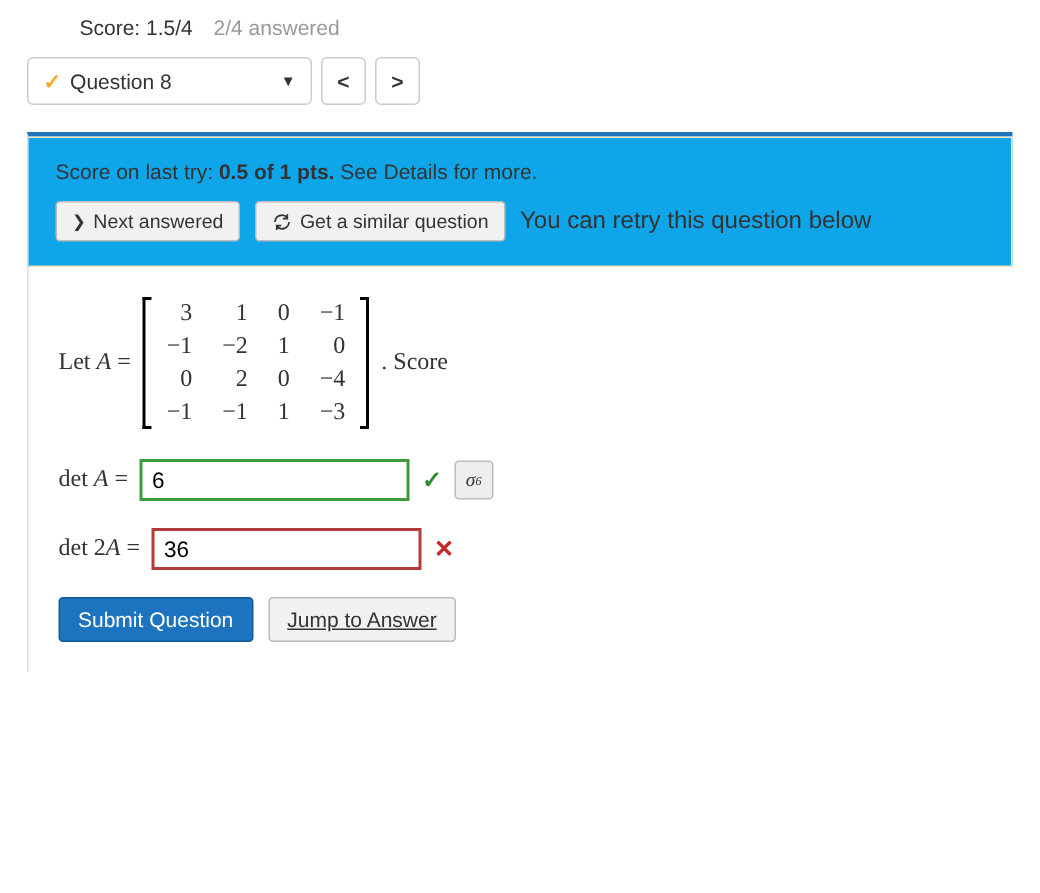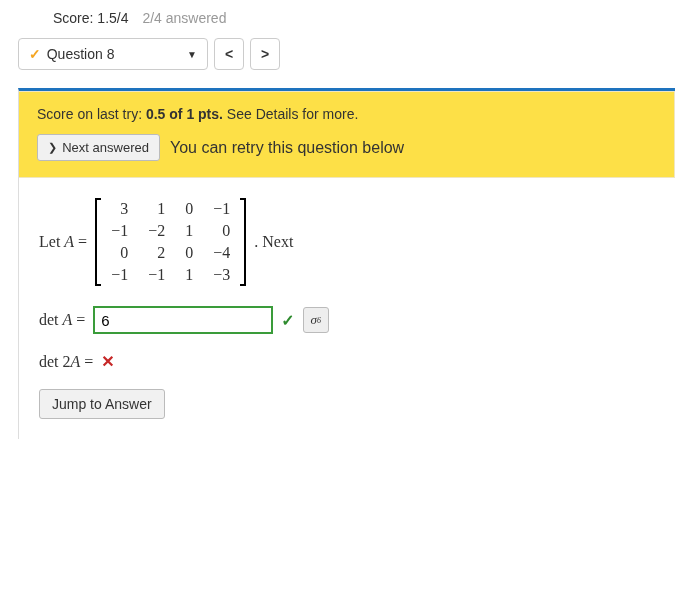--- a/index.html
+++ b/index.html
@@ -24,21 +24,21 @@
   .qsel .left { display:flex; align-items:center; gap:6px; }
   .navbtn {
     border: 1px solid #ccc; border-radius: 4px; background: #fff;
     width: 30px; height: 32px; display:flex; align-items:center; justify-content:center;
     font-weight: bold; cursor:pointer;
   }
   .caret-down { font-size: 10px; }
   .check-orange { color: #f5a623; font-weight: bold; }
   .content { border-top: 3px solid #1e73be; border-left:1px solid #ddd; padding: 0 0 20px 0; margin-left:0; }
   .feedback {
-    background: #fde047; border: 1px solid #f0e6c0; border-left:none;
+    background: #0ea5e9; border: 1px solid #f0e6c0; border-left:none;
     padding: 14px 18px 16px 18px; margin: 0 0 20px 0;
   }
   .feedback-text { margin-bottom: 12px; color:#333;}
   .btnrow { display:flex; align-items:center; gap:10px; flex-wrap:wrap;}
   .gbtn {
     background: #f1f1f1; border:1px solid #bbb; border-radius:3px;
     padding: 5px 10px; font-size: 13px; display:inline-flex; align-items:center; gap:5px;
     cursor:pointer; color:#333;
   }
   .retry-text { color:#333; font-size:16px; }
@@ -65,21 +65,21 @@
     width:26px; height:26px; display:flex; align-items:center; justify-content:center;
     cursor:pointer; font-style:italic; font-size:13px;
   }
   .submitrow { display:flex; gap:10px; margin-top: 16px; padding: 0 20px;}
   .btn-primary {
     background:#1e73be; color:#fff; border:1px solid #155a96; border-radius:3px;
     padding:6px 12px; font-size:14px; cursor:pointer;
   }
   .btn-secondary {
     background:#f1f1f1; color:#333; border:1px solid #bbb; border-radius:3px;
-    padding:6px 12px; font-size:14px; cursor:pointer;
+    padding:6px 12px; font-size:14px; cursor:pointer;text-decoration:underline;
   }
   .serif-i { font-style: italic; }
   svg.refresh { width:14px; height:14px; }
 </style>
 </head>
 <body>
 
 <div class="page">
   <div class="scoreline">
     <span>Score: 1.5/4</span>
@@ -100,20 +100,26 @@
 
   <div class="content">
     <div class="feedback">
       <div class="feedback-text">
         <span>Score on last try: </span><b>0.5 of 1 pts.</b><span> See Details for more.</span>
       </div>
       <div class="btnrow">
         <div class="gbtn">
           <span style="font-size:11px;">❯</span>
           <span>Next answered</span>
+        </div>
+        <div class="gbtn">
+          <svg class="refresh" viewBox="0 0 24 24">
+              <path fill="none" stroke="#333" stroke-width="2" d="M4 12a8 8 0 0 1 14-5M20 12a8 8 0 0 1-14 5M18 3v5h-5M6 21v-5h5"></path>
+            </svg>
+          <span>Get a similar question</span>
         </div>
         <span class="retry-text">You can retry this question below</span>
       </div>
     </div>
 
     <div class="qbody">
       <div class="letA">
         <span><span>Let </span><span class="serif-i">A</span><span> = </span></span>
         <div class="matrix">
           <div class="bracket left"></div>
@@ -140,36 +146,38 @@
             <tr>
                   <td>−1</td>
                   <td>−1</td>
                   <td>1</td>
                   <td>−3</td>
                 </tr>
           </tbody>
             </table>
           <div class="bracket right"></div>
         </div>
-        <span>. Next</span>
+        <span>. Score</span>
       </div>
 
       <div class="ansrow">
         <span><span>det </span><span class="serif-i">A</span><span> = </span></span>
         <input class="ansinput correct" value="6" style="">
         <span class="markicon ok">✓</span>
         <div class="smallbtn">
             <span>σ</span>
             <sup style="font-size:8px;">6</sup>
           </div>
       </div>
 
       <div class="ansrow">
         <span><span>det </span><span>2</span><span class="serif-i">A</span><span> = </span></span>
+        <input class="ansinput wrong" value="36" style="">
         <span class="markicon bad">✕</span>
       </div>
     </div>
 
     <div class="submitrow">
+      <button class="btn-primary">Submit Question</button>
       <button class="btn-secondary">Jump to Answer</button>
     </div>
   </div>
 </div>
 
 </body></html>

